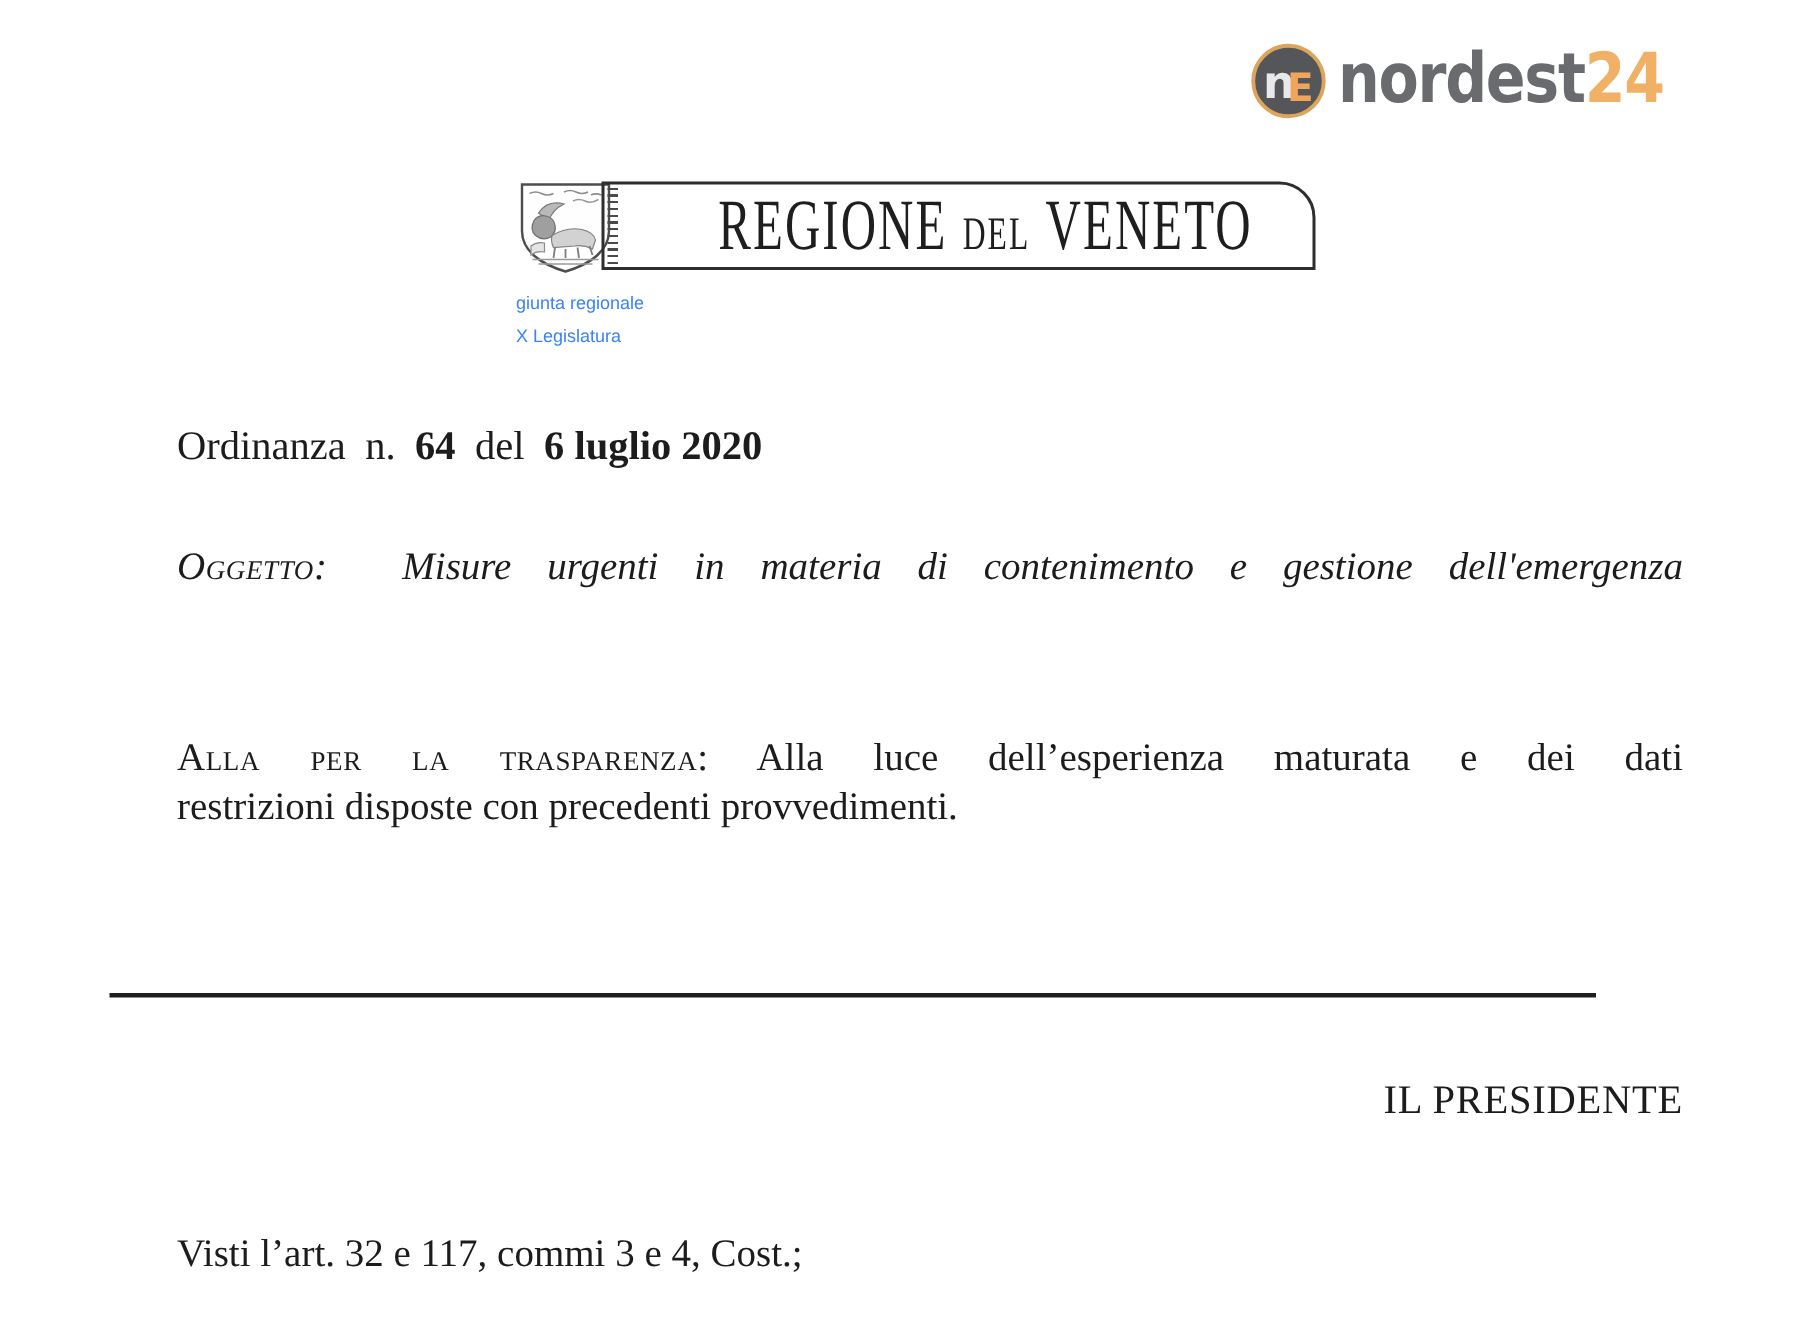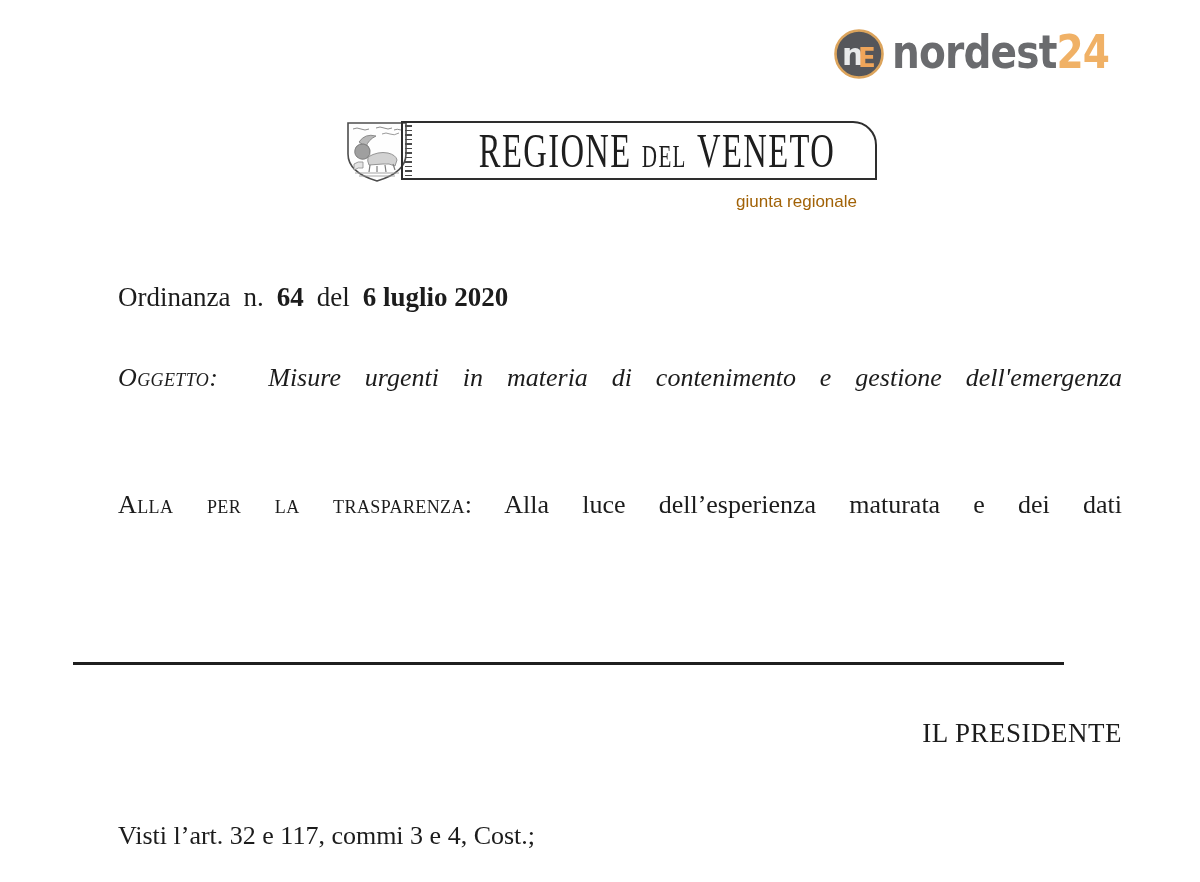--- a/index.html
+++ b/index.html
@@ -30,22 +30,22 @@
     background:repeating-linear-gradient(to bottom,#4a4a4a 0 1.5px,transparent 1.5px 4.5px);
   }
   .banner-text{
     display:inline-flex;align-items:baseline;gap:15px;white-space:nowrap;
     font-family:"Liberation Serif", serif;color:#1e1e1e;
     transform:scaleX(0.68);transform-origin:center;
   }
   .banner-word{font-size:48px;line-height:48px;letter-spacing:2px;}
   .banner-word-small{font-size:31px;line-height:31px;letter-spacing:2px;}
   .giunta{
-    position:absolute;left:344px;top:191px;width:513px;text-align:right;
-    font-family:"Liberation Sans", sans-serif;font-size:17px;line-height:22px;color:#a16207;
+    position:absolute;left:344px;top:191px;width:513px;text-align:left;
+    font-family:"Liberation Sans", sans-serif;font-size:12px;line-height:22px;color:#3b82f6;
   }
   
   .doc-block{position:absolute;left:118px;width:1004px;}
   .ordinance{top:281px;font-size:27px;line-height:33px;}
   .seg{margin-right:13px;}
   .seg:last-child{margin-right:0;}
   .b{font-weight:bold;}
   .para{font-size:26px;line-height:33px;text-align:left;}
   .subject{top:361px;font-style:italic;}
   .transparency{top:488px;}
@@ -86,28 +86,30 @@
   <div class="banner-hatch"></div>
   <div class="banner-text">
     <span class="banner-word">REGIONE</span>
     <span class="banner-word-small">DEL</span>
     <span class="banner-word">VENETO</span>
   </div>
 </div>
 
 <div class="giunta">
   <div>giunta regionale</div>
+  <div>X Legislatura</div>
 </div>
 
 <div class="doc-block ordinance"><span class="seg">Ordinanza</span><span class="seg">n.</span><span class="seg b">64</span><span class="seg">del</span><span class="seg b">6 luglio 2020</span></div>
 
 <div class="doc-block para subject">
   <div class="jline"><span class="sc">Oggetto:</span><span class="label-gap"></span> <span>Misure urgenti in materia di contenimento e gestione dell'emergenza</span></div>
 </div>
 
 <div class="doc-block para transparency">
   <div class="jline"><span class="sc">Alla per la trasparenza:</span> <span>Alla luce dell’esperienza maturata e dei dati</span></div>
+  <div class="pline">restrizioni disposte con precedenti provvedimenti.</div>
 </div>
 
 <div class="rule"></div>
 
 <div class="doc-block president">IL PRESIDENTE</div>
 <div class="doc-block visti">Visti l’art. 32 e 117, commi 3 e 4, Cost.;</div>
 
 </body></html>

